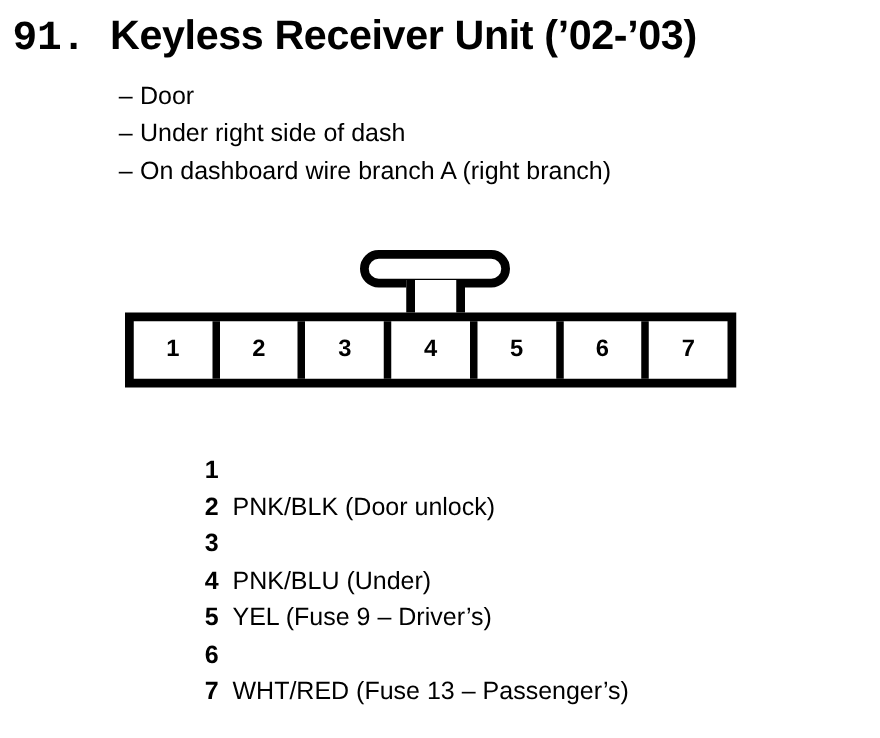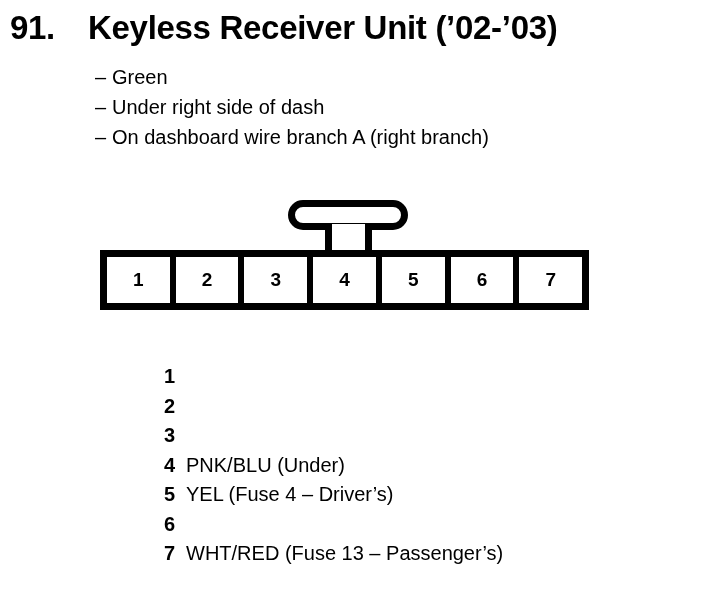--- a/index.html
+++ b/index.html
@@ -28,20 +28,21 @@
     align-items: baseline;
     font-weight: bold;
     font-size: 33px;
     line-height: 40px;
     letter-spacing: -0.3px;
     white-space: nowrap;
   }
   #entry-number {
     width: 78px;
     flex: none;
+    font-family: Liberation Mono, monospace;
   }
   #page-title {
     flex: none;
     text-align: center;
   }
 
   
   #notes-list {
     position: absolute;
     left: 95px;
@@ -149,21 +150,21 @@
 <div id="header-block">
   <div id="title-row">
     <span id="entry-number">91.</span>
     <span id="page-title">Keyless Receiver Unit (’02-’03)</span>
   </div>
 </div>
 
 <div id="notes-list">
   <div class="note-row">
     <span class="note-dash">–</span>
-    <span class="note-text">Green</span>
+    <span class="note-text">Door</span>
   </div>
   <div class="note-row">
     <span class="note-dash">–</span>
     <span class="note-text">Under right side of dash</span>
   </div>
   <div class="note-row">
     <span class="note-dash">–</span>
     <span class="note-text">On dashboard wire branch A (right branch)</span>
   </div>
 </div>
@@ -181,31 +182,32 @@
     <div class="pin-cell">7</div>
   </div>
 </div>
 
 <div id="pin-legend">
   <div class="legend-row">
     <span class="legend-num">1</span>
   </div>
   <div class="legend-row">
     <span class="legend-num">2</span>
+    <span class="legend-desc">PNK/BLK (Door unlock)</span>
   </div>
   <div class="legend-row">
     <span class="legend-num">3</span>
   </div>
   <div class="legend-row">
     <span class="legend-num">4</span>
     <span class="legend-desc">PNK/BLU (Under)</span>
   </div>
   <div class="legend-row">
     <span class="legend-num">5</span>
-    <span class="legend-desc">YEL (Fuse 4 – Driver’s)</span>
+    <span class="legend-desc">YEL (Fuse 9 – Driver’s)</span>
   </div>
   <div class="legend-row">
     <span class="legend-num">6</span>
   </div>
   <div class="legend-row">
     <span class="legend-num">7</span>
     <span class="legend-desc">WHT/RED (Fuse 13 – Passenger’s)</span>
   </div>
 </div>
 

